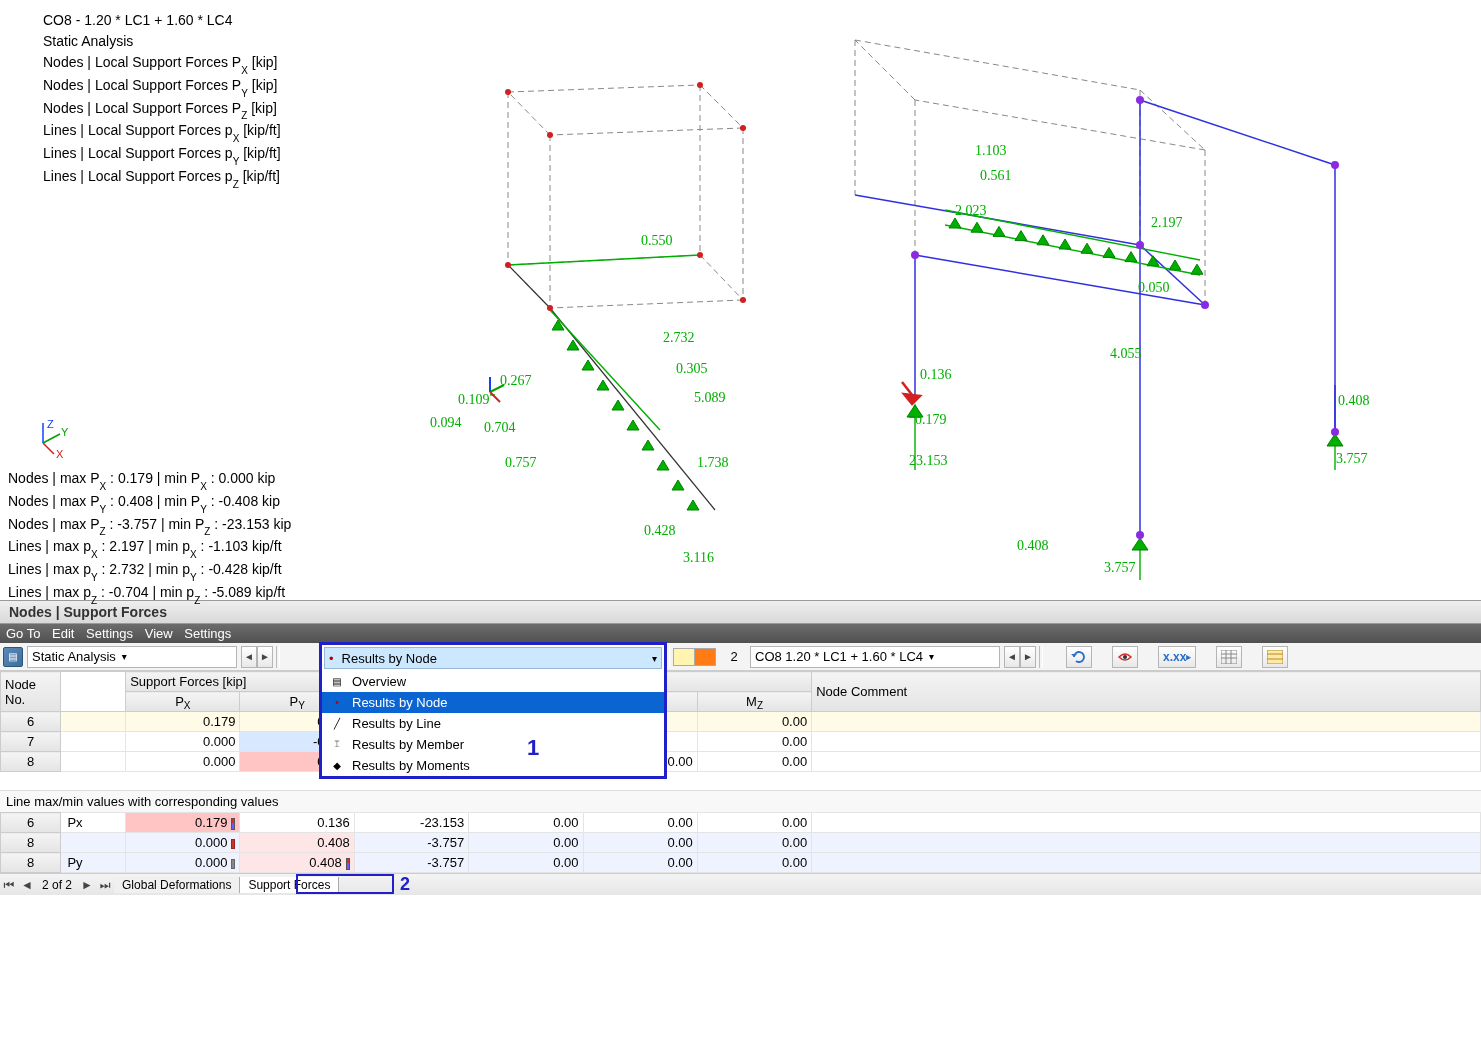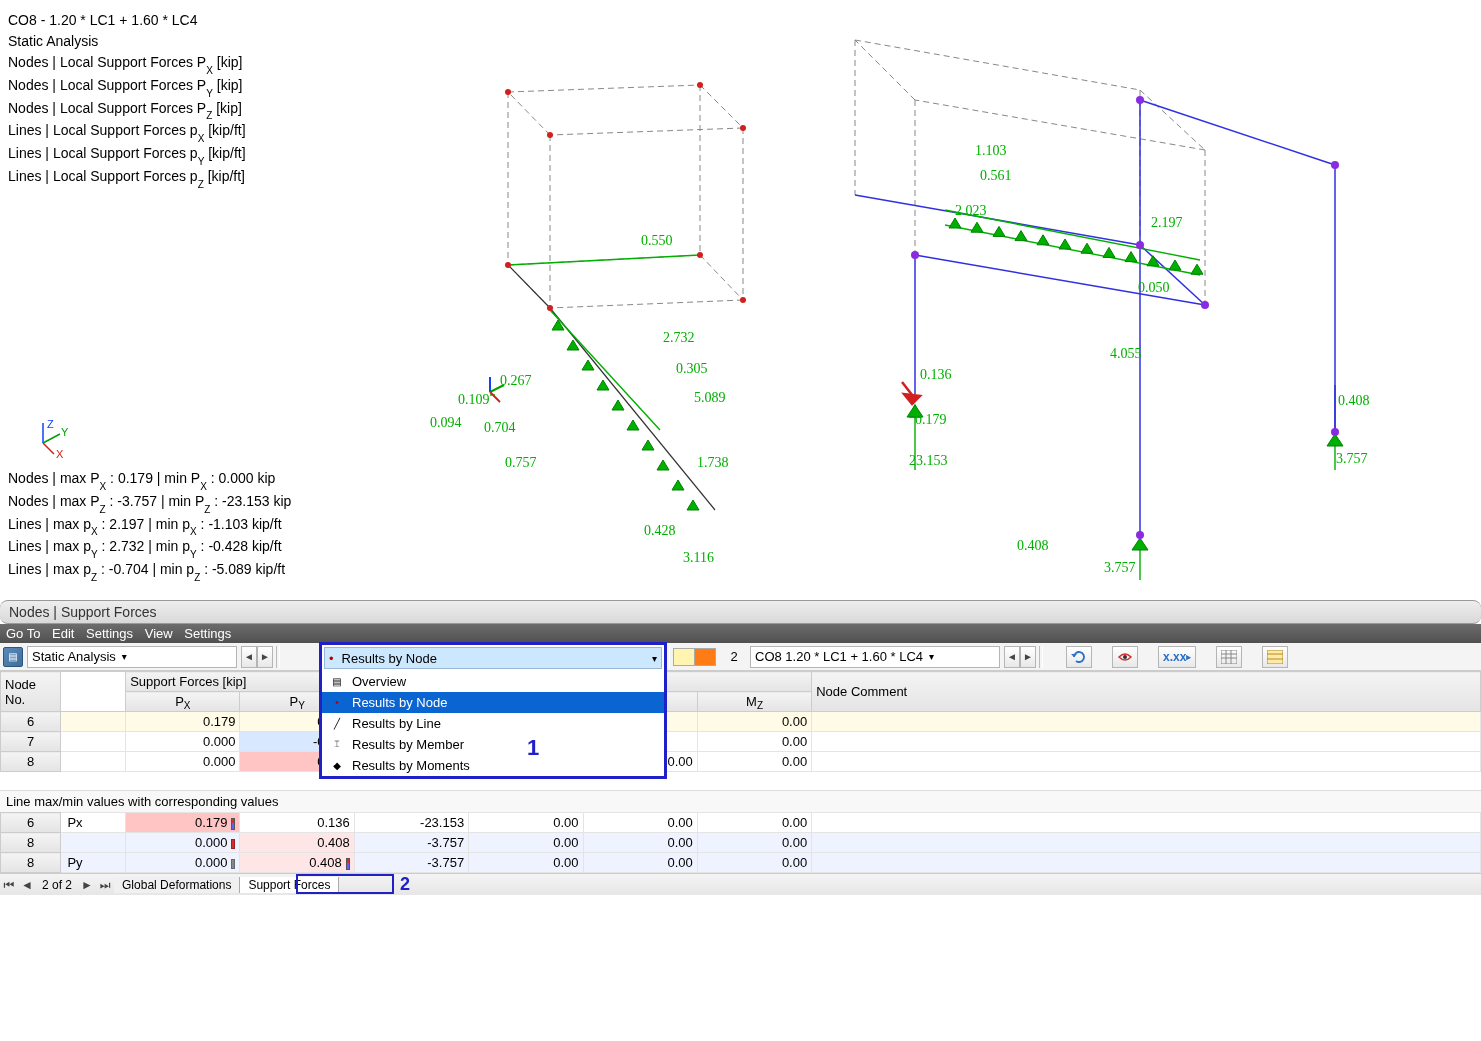--- a/index.html
+++ b/index.html
@@ -1,27 +1,27 @@
 <!DOCTYPE html>
 <html><head>
 <meta charset="utf-8">
 <style>
   * { box-sizing: border-box; margin: 0; padding: 0; }
   body { font-family: "Segoe UI", Arial, sans-serif; font-size: 13px; background: #fff; color: #000; width: 1481px; height: 1041px; overflow: hidden; position: relative; }
   
   .viewport { position: relative; width: 100%; height: 600px; background: #fff; }
   .overlay-text { position: absolute; top: 10px; left: 8px; font-size: 14px; line-height: 1.5; }
-  .overlay-text .line { white-space: nowrap; }
+  .overlay-text .line { white-space: nowrap; margin-left: 35px; }
   .sub { font-size: 10px; position: relative; top: 3px; }
   
   .axes-icon { position: absolute; left: 28px; top: 418px; }
   
   .stats-text { position: absolute; left: 8px; top: 468px; font-size: 14px; line-height: 1.5;}
   
-  .panel-title { background: linear-gradient(#eeeeee,#d9d9d9); border-top: 1px solid #999; border-bottom: 1px solid #999; padding: 3px 9px; font-weight: normal; font-size: 14px; color: #333; border-radius: 8px; }
+  .panel-title { background: linear-gradient(#eeeeee,#d9d9d9); border-top: 1px solid #999; border-bottom: 1px solid #999; padding: 3px 9px; font-weight: bold; font-size: 14px; color: #333; }
   .menu-bar { background: linear-gradient(#6c6c6c,#505050); color: #fff; padding: 2px 6px; font-size: 13px; }
   .menu-bar span { margin-right: 8px; cursor: default; }
   
   .toolbar { background: #f4f4f4; border-bottom: 1px solid #ccc; display:flex; align-items:center; height: 28px; padding: 0 3px; font-size: 13px; position:relative;}
   .tb-select { display:flex; align-items:center; background:#fff; border:1px solid #b5b5b5; height:22px; padding:0 4px; margin-right:4px; }
   .tb-select .caret { margin-left:6px; font-size:10px;}
   .tb-arrow { width: 16px; height:22px; border:1px solid #b5b5b5; background:linear-gradient(#fff,#e8e8e8); display:flex;align-items:center;justify-content:center;font-size:10px;color:#444;cursor:default;}
   .tb-sep { width:4px; height:22px; border-left:1px solid #bbb;border-right:1px solid #fff;margin:0 3px;}
   .tb-ico-book { width:20px;height:20px; background:linear-gradient(135deg,#5b8ab8,#3f6e9c); border:1px solid #2a5580; display:flex;align-items:center;justify-content:center;color:#fff;font-size:10px; margin-right:4px;border-radius:2px;}
   .tb-swatch-y { width:22px; height:18px; background:#fff4b0; border:1px solid #aaa; margin-right:-1px; }
@@ -92,20 +92,21 @@
         <text x="19" y="10" font-size="11" fill="#1040ff">Z</text>
       <line x1="15" y1="25" x2="32" y2="16" stroke="#00a000" stroke-width="1.5"></line>
         <text x="33" y="18" font-size="11" fill="#00a000">Y</text>
       <line x1="15" y1="25" x2="26" y2="36" stroke="#d02020" stroke-width="1.5"></line>
         <text x="28" y="40" font-size="11" fill="#d02020">X</text>
     </svg>
   </div>
 
   <div class="stats-text" id="stats">
       <div class="line">Nodes | max P<sub class="sub">X</sub> : 0.179 | min P<sub class="sub">X</sub> : 0.000 kip</div>
+      <div class="line">Nodes | max P<sub class="sub">Y</sub> : 0.408 | min P<sub class="sub">Y</sub> : -0.408 kip</div>
       <div class="line">Nodes | max P<sub class="sub">Z</sub> : -3.757 | min P<sub class="sub">Z</sub> : -23.153 kip</div>
       <div class="line">Lines | max p<sub class="sub">X</sub> : 2.197 | min p<sub class="sub">X</sub> : -1.103 kip/ft</div>
       <div class="line">Lines | max p<sub class="sub">Y</sub> : 2.732 | min p<sub class="sub">Y</sub> : -0.428 kip/ft</div>
       <div class="line">Lines | max p<sub class="sub">Z</sub> : -0.704 | min p<sub class="sub">Z</sub> : -5.089 kip/ft</div>
     </div>
 
   <svg class="model-svg" viewBox="0 0 1000 600">
 
     <g stroke="#888" stroke-dasharray="6 4" fill="none" stroke-width="1">
       <line x1="108" y1="92" x2="300" y2="85"></line>

